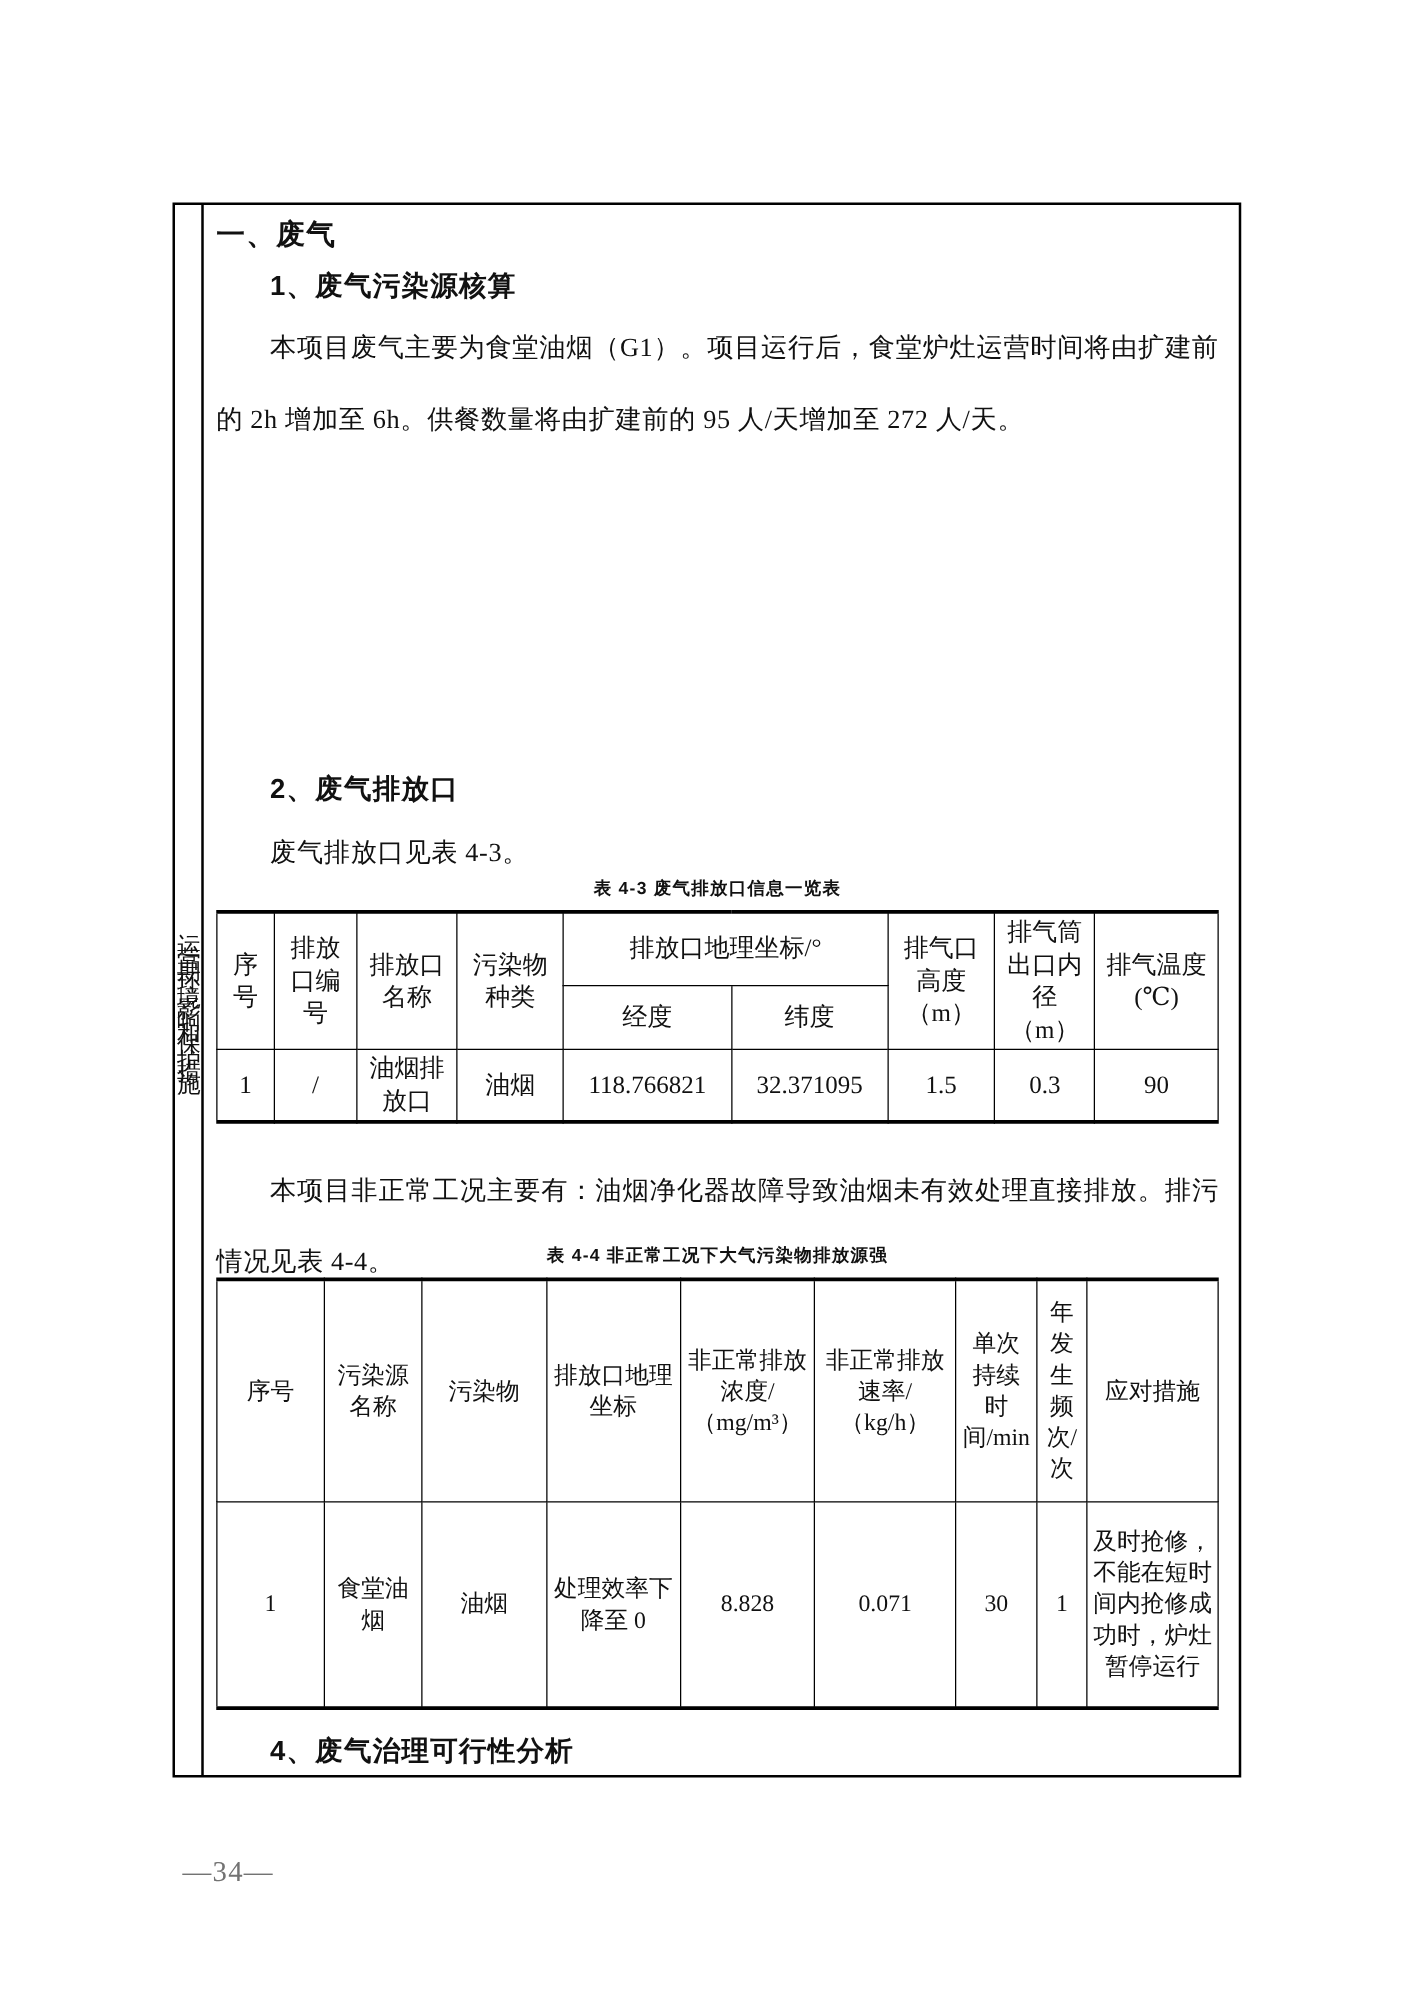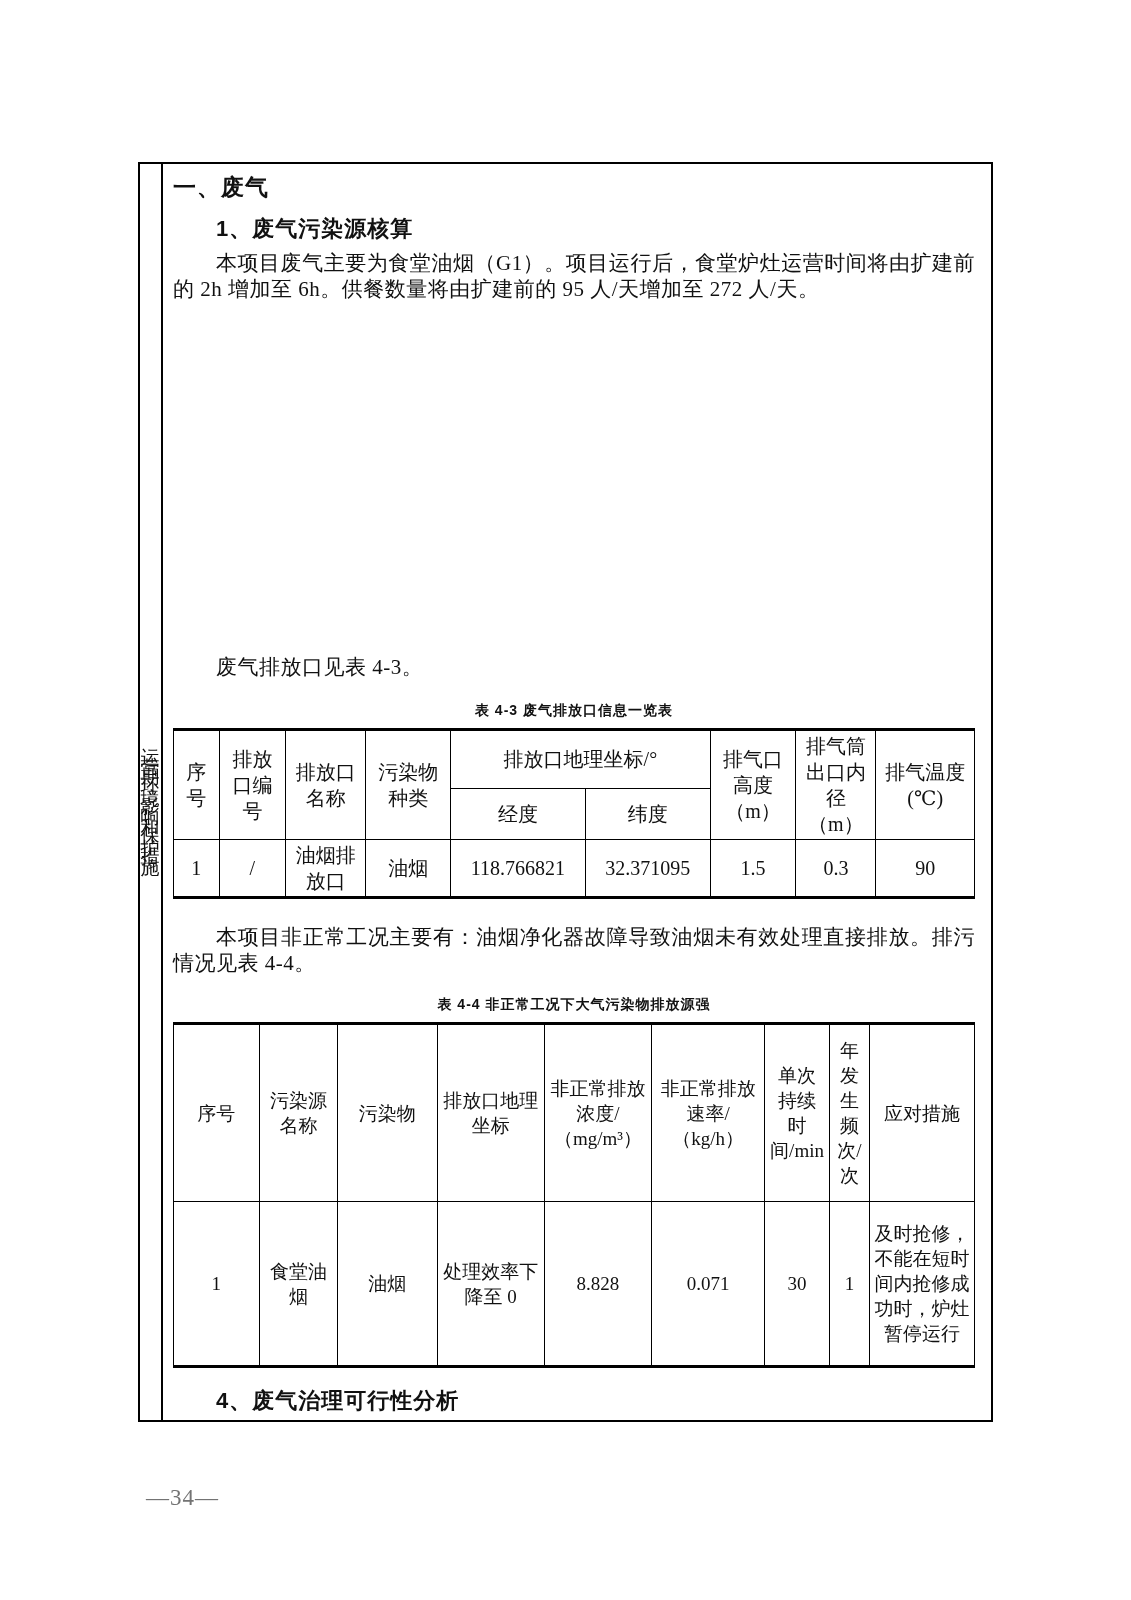--- a/index.html
+++ b/index.html
@@ -64,21 +64,21 @@
   }
   .h2 {
     font-family: "Liberation Sans", "DejaVu Sans", sans-serif;
     font-weight: bold;
     font-size: 22px;
     letter-spacing: 1px;
   }
   .indent1 { padding-left: 43px; }
   .para {
     font-size: 21px;
-    line-height: 26px;
+    line-height: 57px;
     text-align: justify;
     text-indent: 43px;
     letter-spacing: 0.5px;
   }
   .caption {
     font-family: "Liberation Sans", "DejaVu Sans", sans-serif;
     font-weight: bold;
     font-size: 14px;
     text-align: center;
     letter-spacing: 1px;
@@ -129,20 +129,21 @@
 
     <div class="content">
 
       <div class="abs h1" style="top:8px;">一、废气</div>
 
       <div class="abs h2 indent1" style="top:50px;">1、废气污染源核算</div>
 
       <div class="abs para" style="top:86px;">本项目废气主要为食堂油烟（G1）。项目运行后，食堂炉灶运营时间将由扩建前的 2h 增加至 6h。供餐数量将由扩建前的 95 人/天增加至 272 人/天。</div>
 
 
+      <div class="abs h2 indent1" style="top:452px;">2、废气排放口</div>
 
       <div class="abs para" style="top:490px;">废气排放口见表 4-3。</div>
 
       <div class="abs caption" style="top:538px;">表 4-3 废气排放口信息一览表</div>
 
       <div class="abs" style="top:564px;">
         <table class="doc-table t43">
           <colgroup>
             <col style="width:5.7%">
               <col style="width:8.3%">

